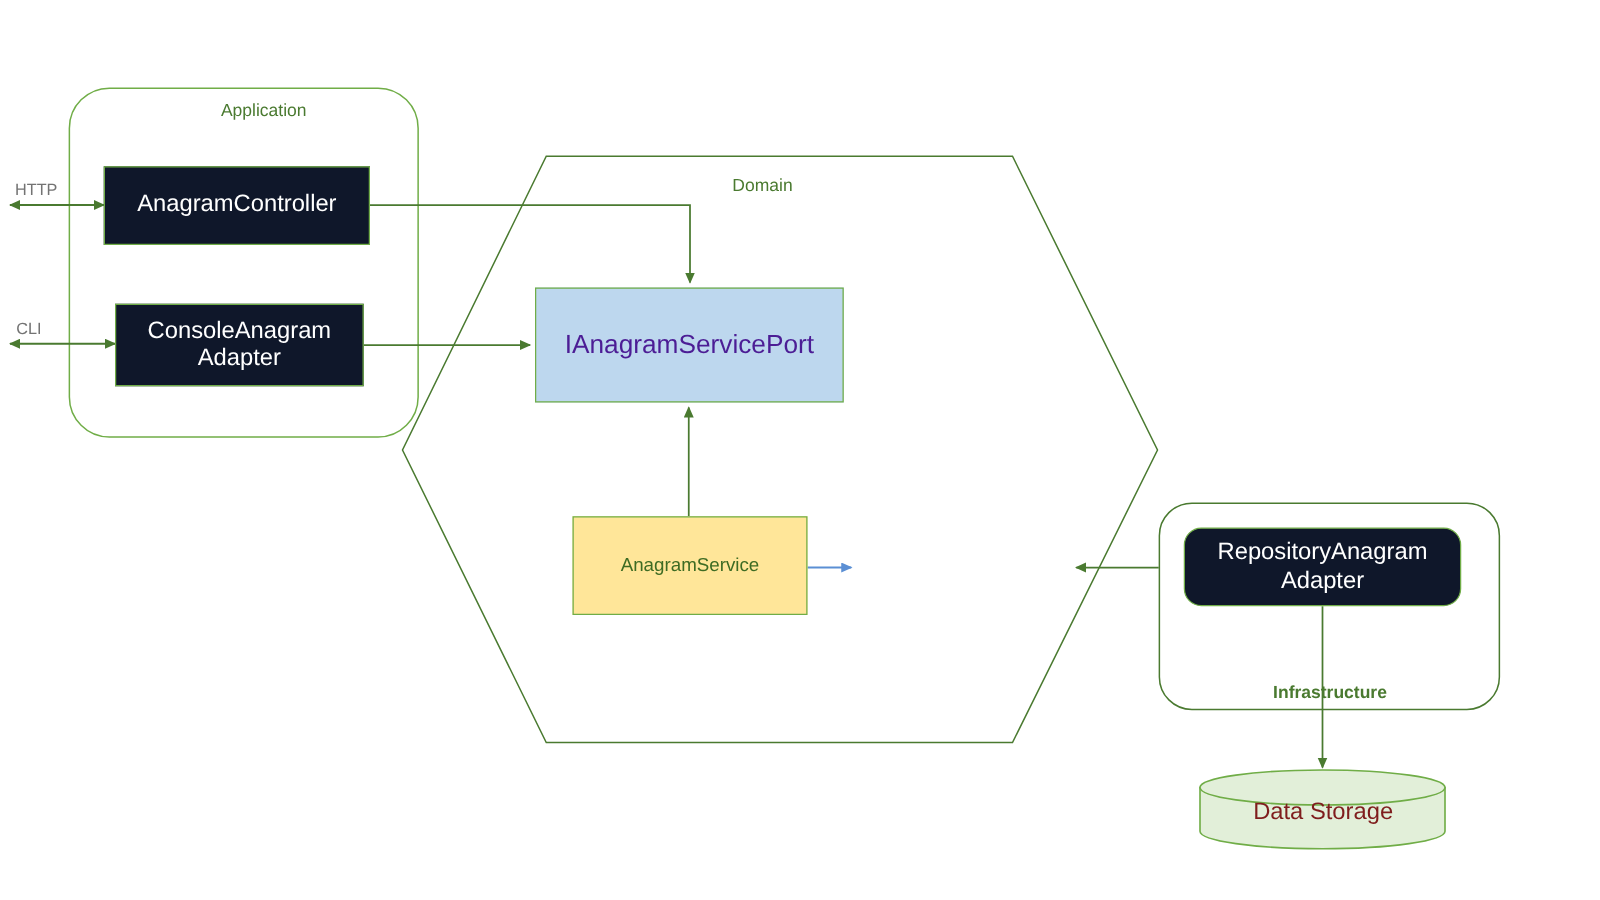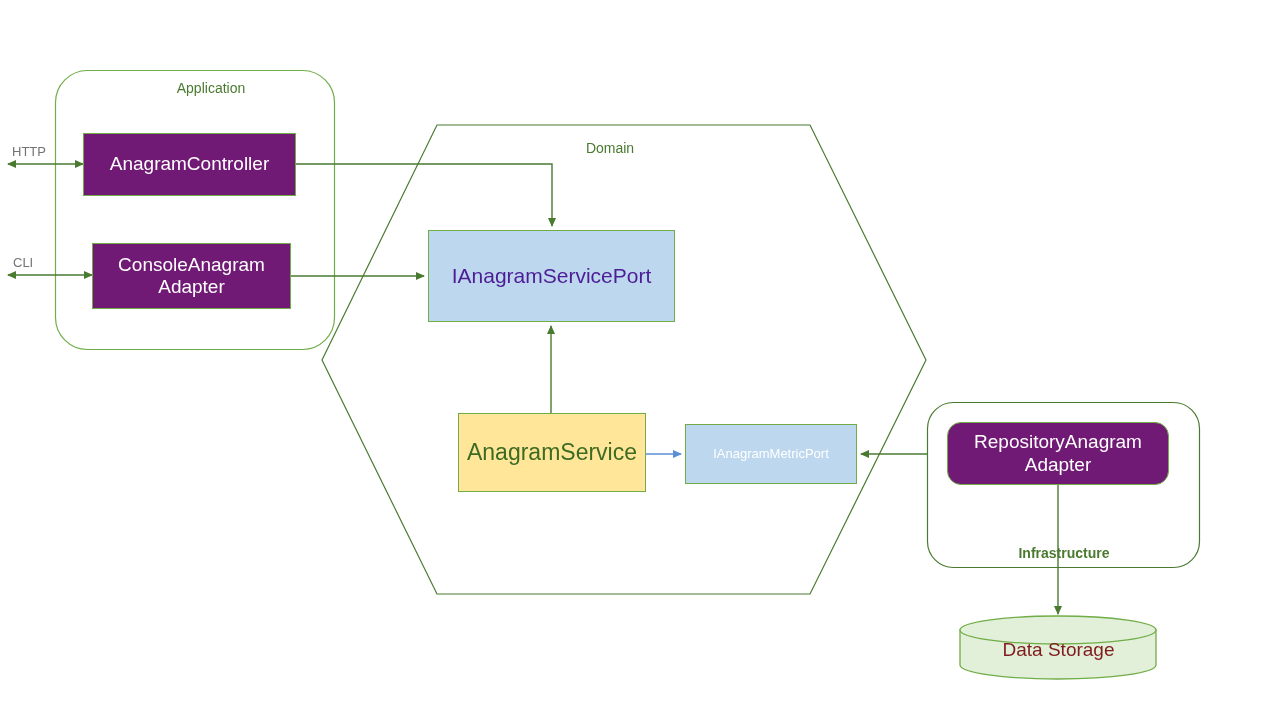--- a/index.html
+++ b/index.html
@@ -28,42 +28,42 @@
   .node {
     position: absolute;
     box-sizing: border-box;
     display: flex;
     align-items: center;
     justify-content: center;
     text-align: center;
     line-height: 1.18;
   }
   .node-green {
-    background: #701a75;
+    background: #0f172a;
     border: 1px solid #70ad47;
     color: #ffffff;
     font-size: 19px;
   }
   .node-blue {
     background: #bdd7ee;
     border: 1px solid #70ad47;
     color: #4c1d95;
     font-size: 21px;
   }
   .node-blue-small {
     background: #bdd7ee;
     border: 1px solid #70ad47;
     color: #ffffff;
     font-size: 13px;
   }
   .node-yellow {
     background: #ffe699;
     border: 1px solid #70ad47;
     color: #3d6b23;
-    font-size: 23px;
+    font-size: 15px;
   }
   .zone-label {
     position: absolute;
     color: #4a7a30;
     font-size: 14px;
     white-space: nowrap;
   }
   .edge-label {
     position: absolute;
     color: #737373;
@@ -144,23 +144,20 @@
   </div>
 
   <div class="node node-blue" style="left:428px; top:230px; width:247px; height:92px;">
     <span>IAnagramServicePort</span>
   </div>
 
   <div class="node node-yellow" style="left:458px; top:413px; width:188px; height:79px;">
     <span>AnagramService</span>
   </div>
 
-  <div class="node node-blue-small" style="left:685px; top:424px; width:172px; height:60px;">
-    <span>IAnagramMetricPort</span>
-  </div>
 
   <div class="node node-green" style="left:947px; top:422px; width:222px; height:63px; flex-direction:column;border-radius:14px;">
     <span>RepositoryAnagram</span>
     <span>Adapter</span>
   </div>
 
   <div class="cyl-label" style="left:960px; top:639px; width:197px;">Data Storage</div>
 
 </div>
 

